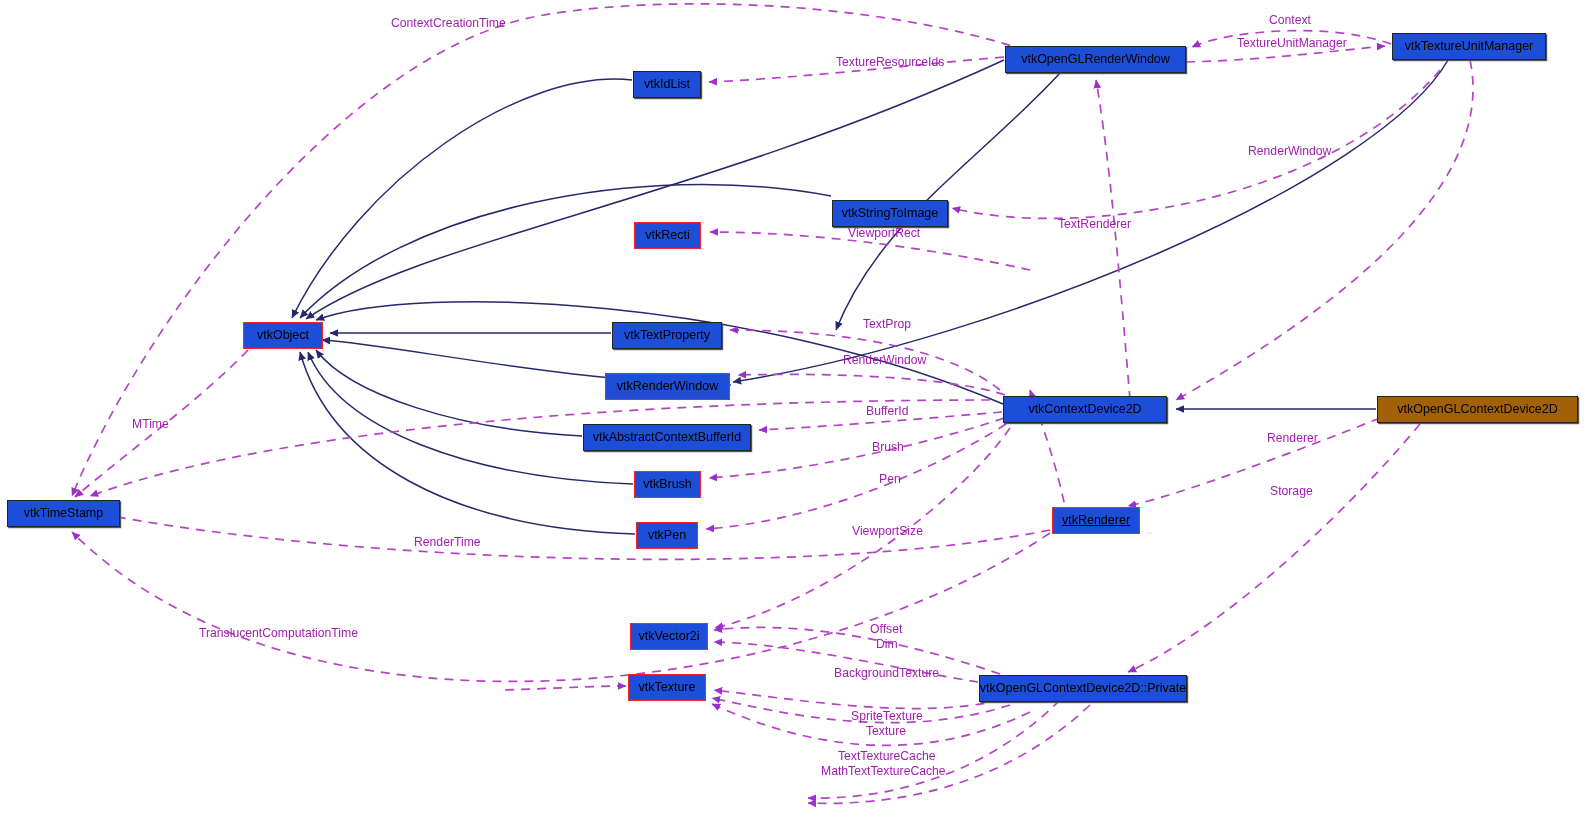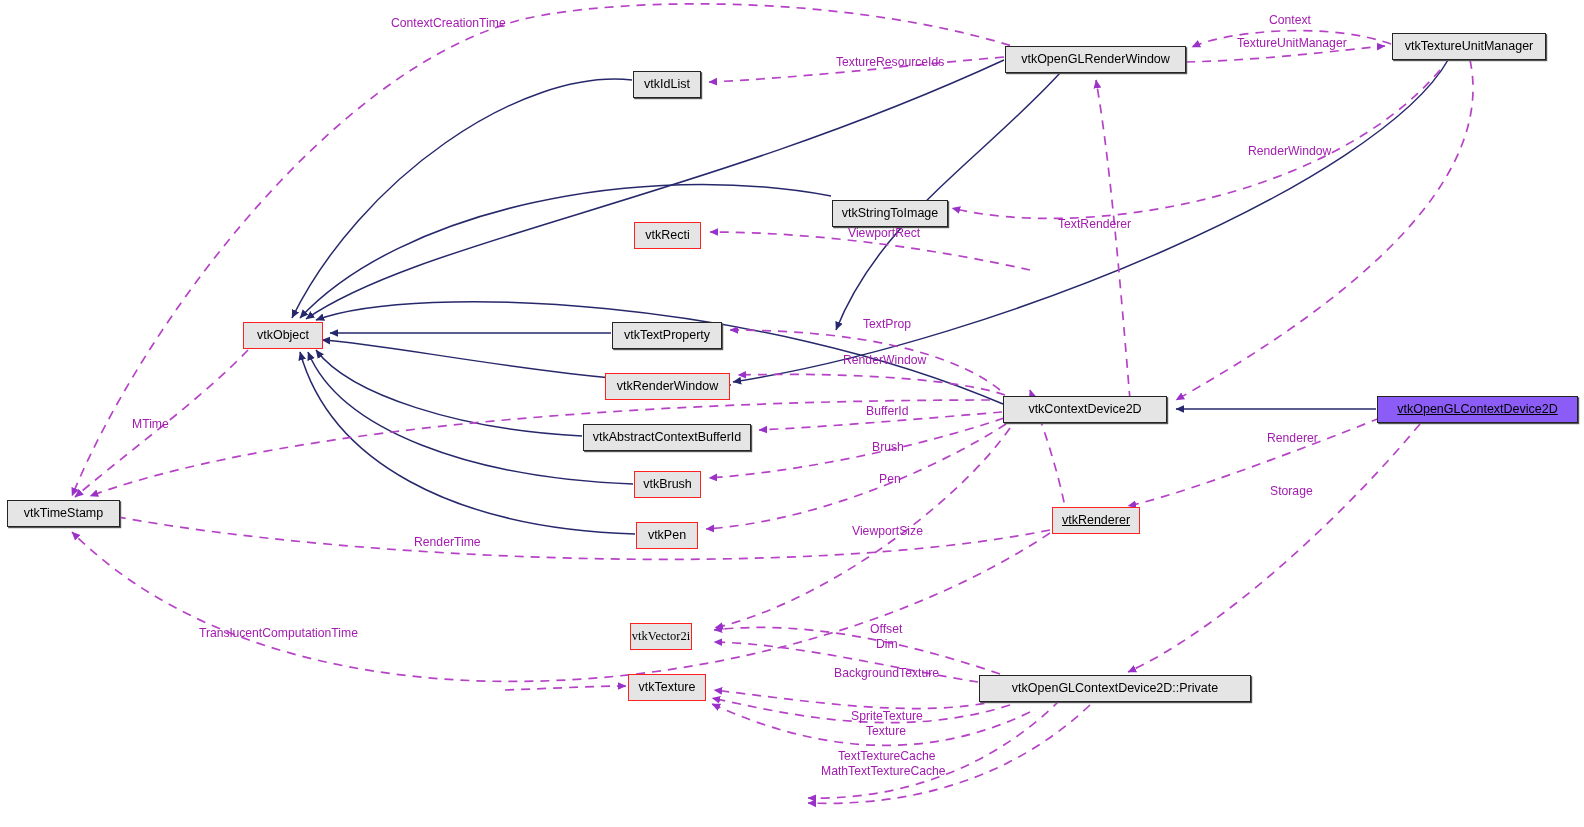--- a/index.html
+++ b/index.html
@@ -1,24 +1,24 @@
 <!DOCTYPE html>
 <html><head>
 <meta charset="utf-8">
 <style>
   html,body{margin:0;padding:0;background:#ffffff;}
   body{width:1584px;height:827px;overflow:hidden;font-family:"Liberation Sans",sans-serif;}
   #canvas{position:relative;width:1584px;height:827px;}
   svg#edges{position:absolute;left:0;top:0;width:1584px;height:827px;}
   .node{position:absolute;box-sizing:border-box;display:flex;align-items:center;
         justify-content:center;white-space:nowrap;font-size:12.5px;color:#000;
-        background:#e5e5e5;line-height:1;}
+        background:#1d4ed8;line-height:1;}
   .node.black{border:1.3px solid #242424;box-shadow:1.2px 1.2px 0 #555;}
   .node.red{border:1.5px solid #ff2020;}
-  .node.filled{border:1.3px solid #242424;background:#8b5cf6;box-shadow:1.2px 1.2px 0 #555;text-decoration:underline;}
+  .node.filled{border:1.3px solid #242424;background:#a16207;box-shadow:1.2px 1.2px 0 #555;}
   .elabel{position:absolute;font-size:12.2px;color:#a21caf;white-space:nowrap;line-height:1.18;}
 </style>
 </head>
 <body>
 
 <div id="canvas">
 
   <svg id="edges" viewBox="0 0 1584 827">
     <defs>
       <marker id="ah-navy" markerWidth="9" markerHeight="9" refX="8.2" refY="4.5" orient="auto" markerUnits="userSpaceOnUse">
@@ -124,23 +124,23 @@
   <div class="node red" style="left:243px;top:322px;width:80px;height:27px;text-align:center;">vtkObject</div>
   <div class="node black" style="left:612px;top:322px;width:110px;height:27px;">vtkTextProperty</div>
   <div class="node red" style="left:605px;top:373px;width:125px;height:27px;">vtkRenderWindow</div>
   <div class="node black" style="left:583px;top:424px;width:168px;height:27px;">vtkAbstractContextBufferId</div>
   <div class="node red" style="left:634px;top:471px;width:67px;height:27px;">vtkBrush</div>
   <div class="node red" style="left:636px;top:522px;width:62px;height:27px;">vtkPen</div>
   <div class="node black" style="left:7px;top:500px;width:113px;height:27px;">vtkTimeStamp</div>
   <div class="node black" style="left:1003px;top:396px;width:164px;height:27px;">vtkContextDevice2D</div>
   <div class="node filled" style="left:1377px;top:396px;width:201px;height:27px;">vtkOpenGLContextDevice2D</div>
   <div class="node red" style="left:1052px;top:507px;width:88px;height:27px;text-decoration:underline;">vtkRenderer</div>
-  <div class="node red" style="left:630px;top:623px;width:62px;height:27px;font-family:Liberation Serif, serif;">vtkVector2i</div>
+  <div class="node red" style="left:630px;top:623px;width:78px;height:27px;">vtkVector2i</div>
   <div class="node red" style="left:628px;top:674px;width:78px;height:27px;">vtkTexture</div>
-  <div class="node black" style="left:979px;top:675px;width:272px;height:27px;">vtkOpenGLContextDevice2D::Private</div>
+  <div class="node black" style="left:979px;top:675px;width:208px;height:27px;">vtkOpenGLContextDevice2D::Private</div>
 
   <div class="elabel" style="left:391px;top:16px;">ContextCreationTime</div>
   <div class="elabel" style="left:1269px;top:13px;">Context</div>
   <div class="elabel" style="left:1237px;top:36px;">TextureUnitManager</div>
   <div class="elabel" style="left:836px;top:55px;">TextureResourceIds</div>
   <div class="elabel" style="left:1248px;top:144px;">RenderWindow</div>
   <div class="elabel" style="left:1058px;top:217px;">TextRenderer</div>
   <div class="elabel" style="left:848px;top:226px;">ViewportRect</div>
   <div class="elabel" style="left:863px;top:317px;">TextProp</div>
   <div class="elabel" style="left:843px;top:353px;">RenderWindow</div>

